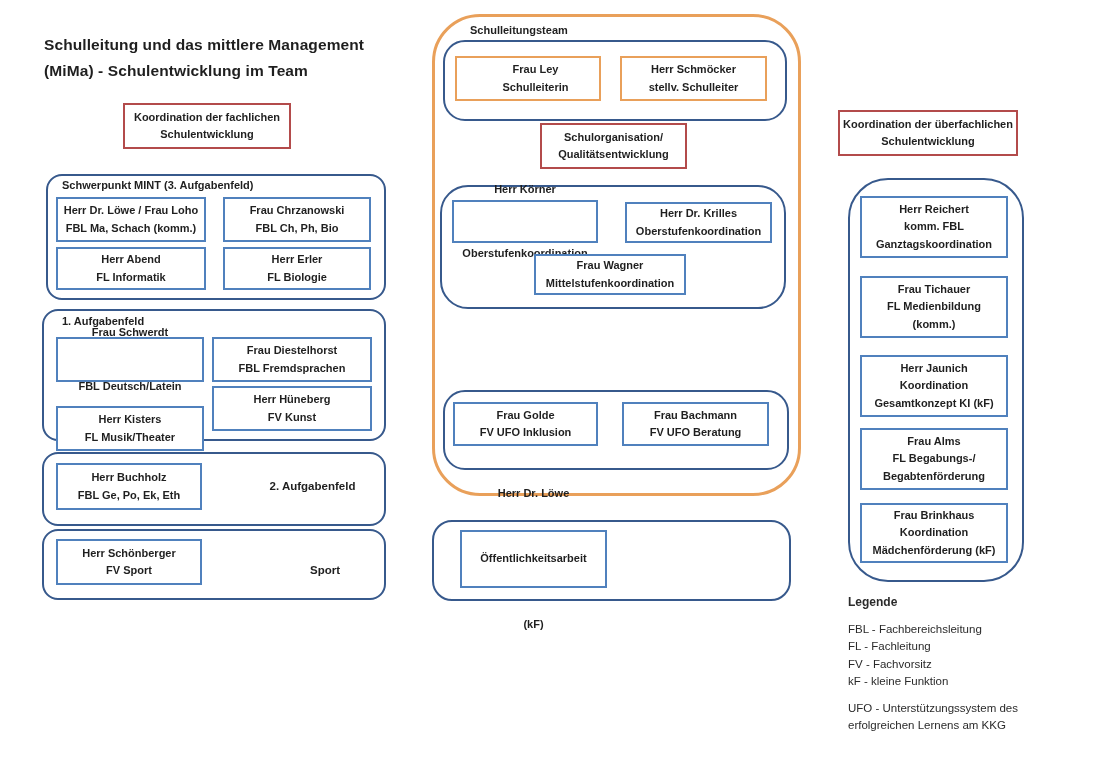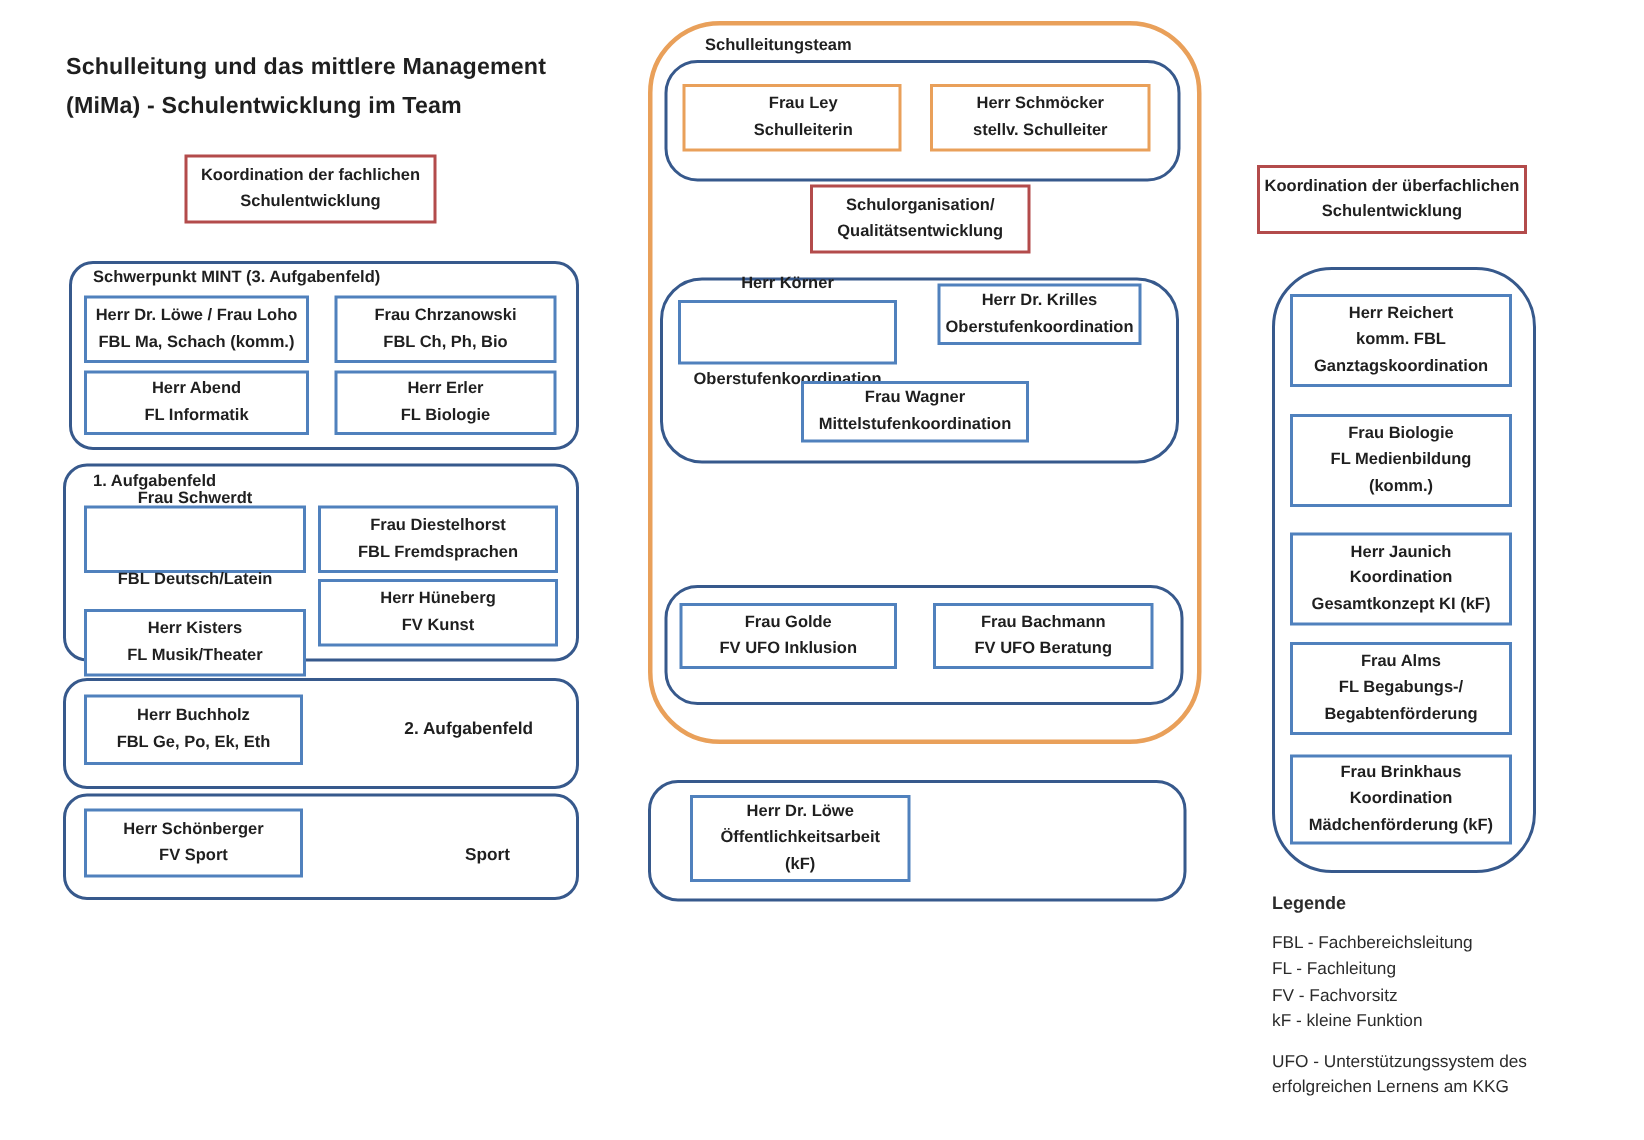--- a/index.html
+++ b/index.html
@@ -118,60 +118,60 @@
   <div class="redbox" style="left:540px;top:123px;width:147px;height:46px;">
     <div>Schulorganisation/</div>
     <div>Qualitätsentwicklung</div>
   </div>
 
   <div class="cont" style="left:440px;top:185px;width:342px;height:120px;border-radius:28px;"></div>
   <div class="pbox" style="left:452px;top:200px;width:146px;height:43px;gap:46px;">
     <div>Herr Körner</div>
     <div>Oberstufenkoordination</div>
   </div>
-  <div class="pbox" style="left:625px;top:189px;width:136px;height:41px;">
+  <div class="pbox" style="left:625px;top:202px;width:147px;height:41px;">
     <div>Herr Dr. Krilles</div>
     <div>Oberstufenkoordination</div>
   </div>
   <div class="pbox" style="left:534px;top:254px;width:152px;height:41px;">
     <div>Frau Wagner</div>
     <div>Mittelstufenkoordination</div>
   </div>
 
 
   <div class="cont" style="left:443px;top:390px;width:342px;height:76px;border-radius:22px;"></div>
   <div class="pbox" style="left:453px;top:402px;width:145px;height:44px;">
     <div>Frau Golde</div>
     <div>FV UFO Inklusion</div>
   </div>
   <div class="pbox" style="left:622px;top:402px;width:147px;height:44px;">
     <div>Frau Bachmann</div>
     <div>FV UFO Beratung</div>
   </div>
 
   <div class="cont" style="left:432px;top:520px;width:355px;height:77px;border-radius:20px;"></div>
-  <div class="pbox" style="left:460px;top:530px;width:147px;height:58px;">
+  <div class="pbox" style="left:460px;top:530px;width:147px;height:58px;gap:48px;">
     <div>Herr Dr. Löwe</div>
     <div>Öffentlichkeitsarbeit</div>
     <div>(kF)</div>
   </div>
 
   <div class="redbox" style="left:838px;top:110px;width:180px;height:46px;">
     <div>Koordination der überfachlichen</div>
     <div>Schulentwicklung</div>
   </div>
 
   <div class="cont" style="left:848px;top:178px;width:172px;height:400px;border-radius:40px;"></div>
   <div class="pbox" style="left:860px;top:196px;width:148px;height:62px;">
     <div>Herr Reichert</div>
     <div>komm. FBL</div>
     <div>Ganztagskoordination</div>
   </div>
   <div class="pbox" style="left:860px;top:276px;width:148px;height:62px;">
-    <div>Frau Biologie</div>
+    <div>Frau Tichauer</div>
     <div>FL Medienbildung</div>
     <div>(komm.)</div>
   </div>
   <div class="pbox" style="left:860px;top:355px;width:148px;height:62px;">
     <div>Herr Jaunich</div>
     <div>Koordination</div>
     <div>Gesamtkonzept KI (kF)</div>
   </div>
   <div class="pbox" style="left:860px;top:428px;width:148px;height:62px;">
     <div>Frau Alms</div>

